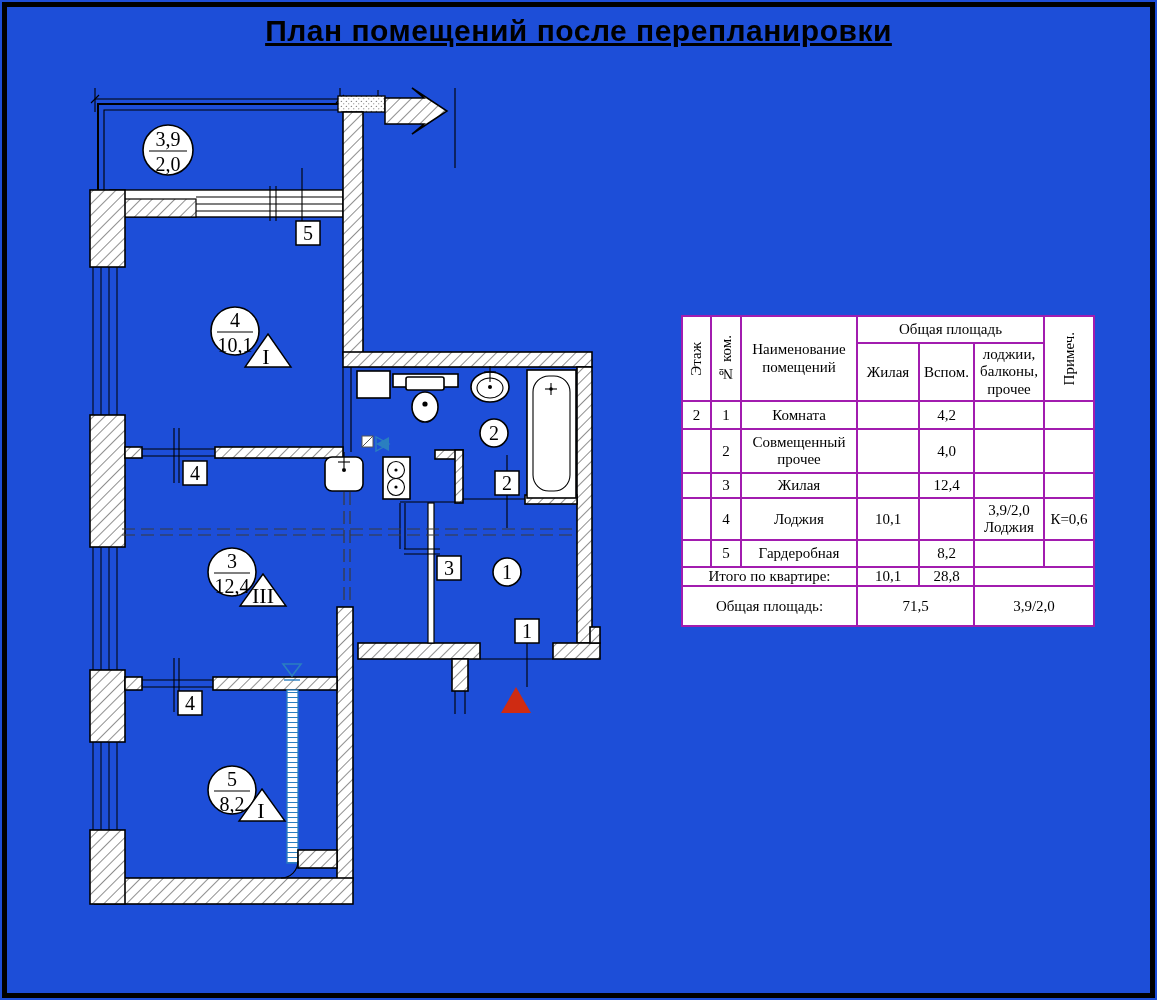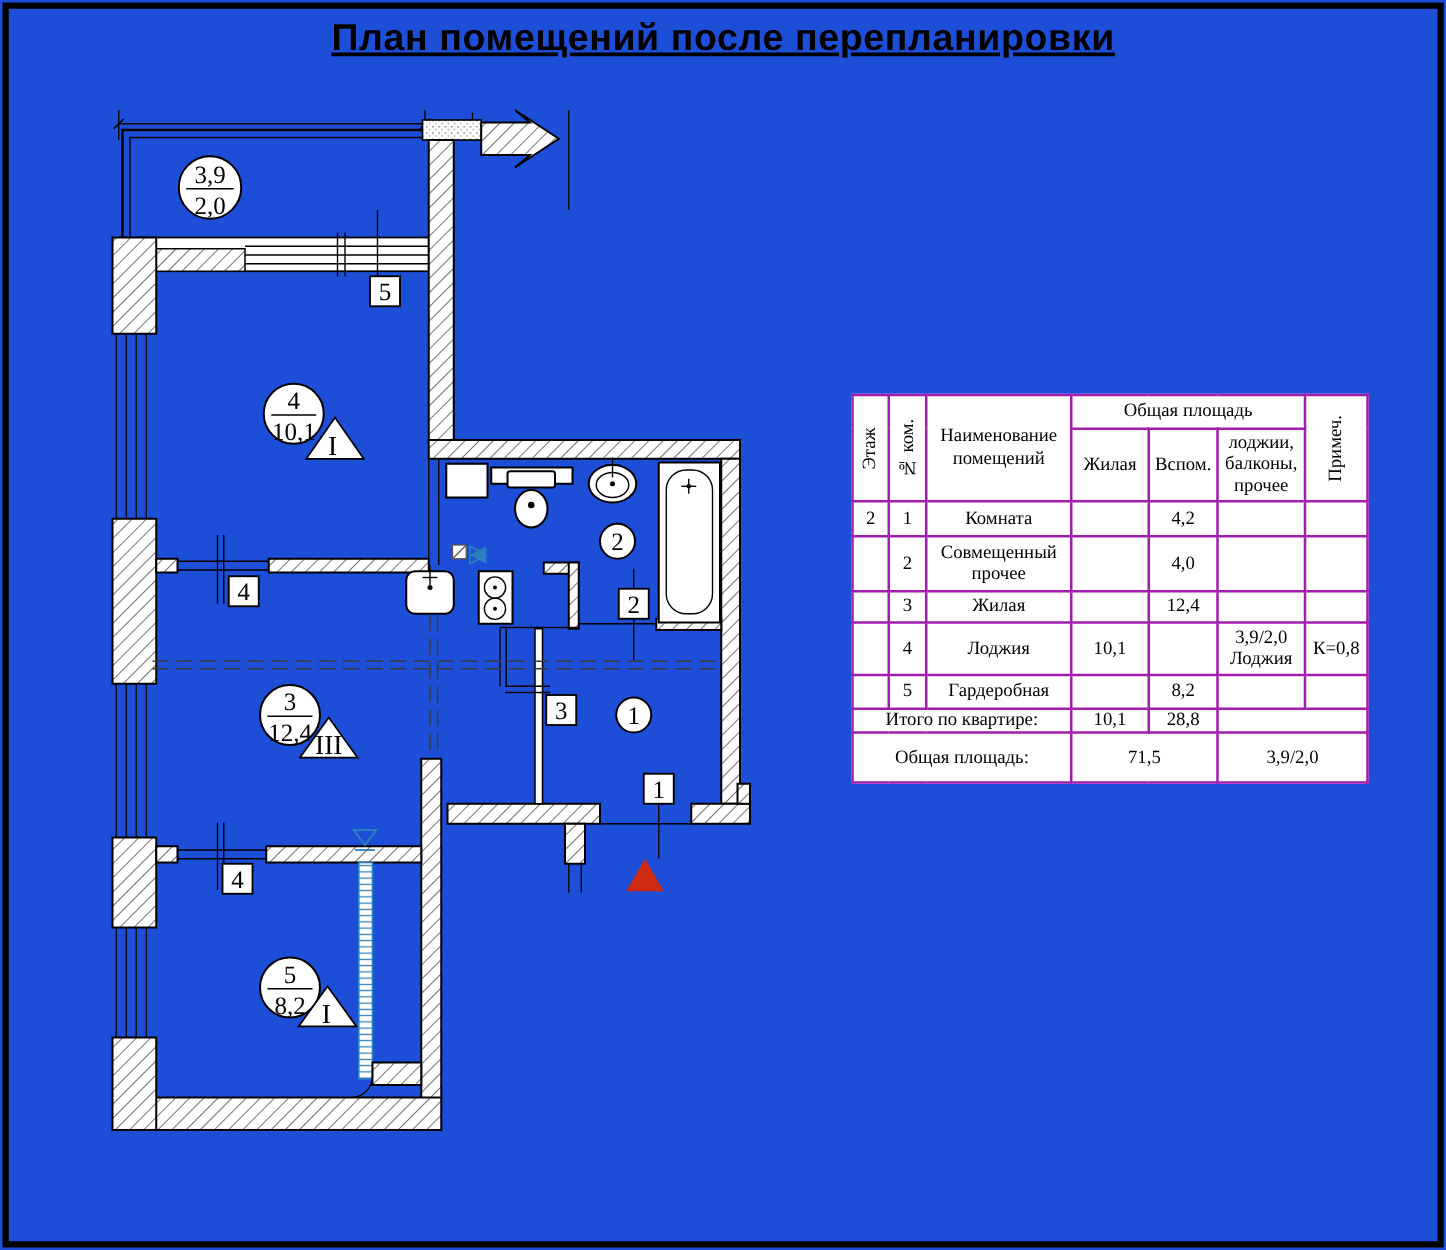--- a/index.html
+++ b/index.html
@@ -332,21 +332,21 @@
       <td></td>
     </tr>
     <tr style="height:42px">
       <td></td>
       <td>4</td>
       <td>Лоджия</td>
       <td>10,1</td>
       <td></td>
       <td class="pre">3,9/2,0
 Лоджия</td>
-      <td>К=0,8</td>
+      <td>К=0,6</td>
     </tr>
     <tr style="height:27px">
       <td></td>
       <td>5</td>
       <td>Гардеробная</td>
       <td></td>
       <td>8,2</td>
       <td></td>
       <td></td>
     </tr>

